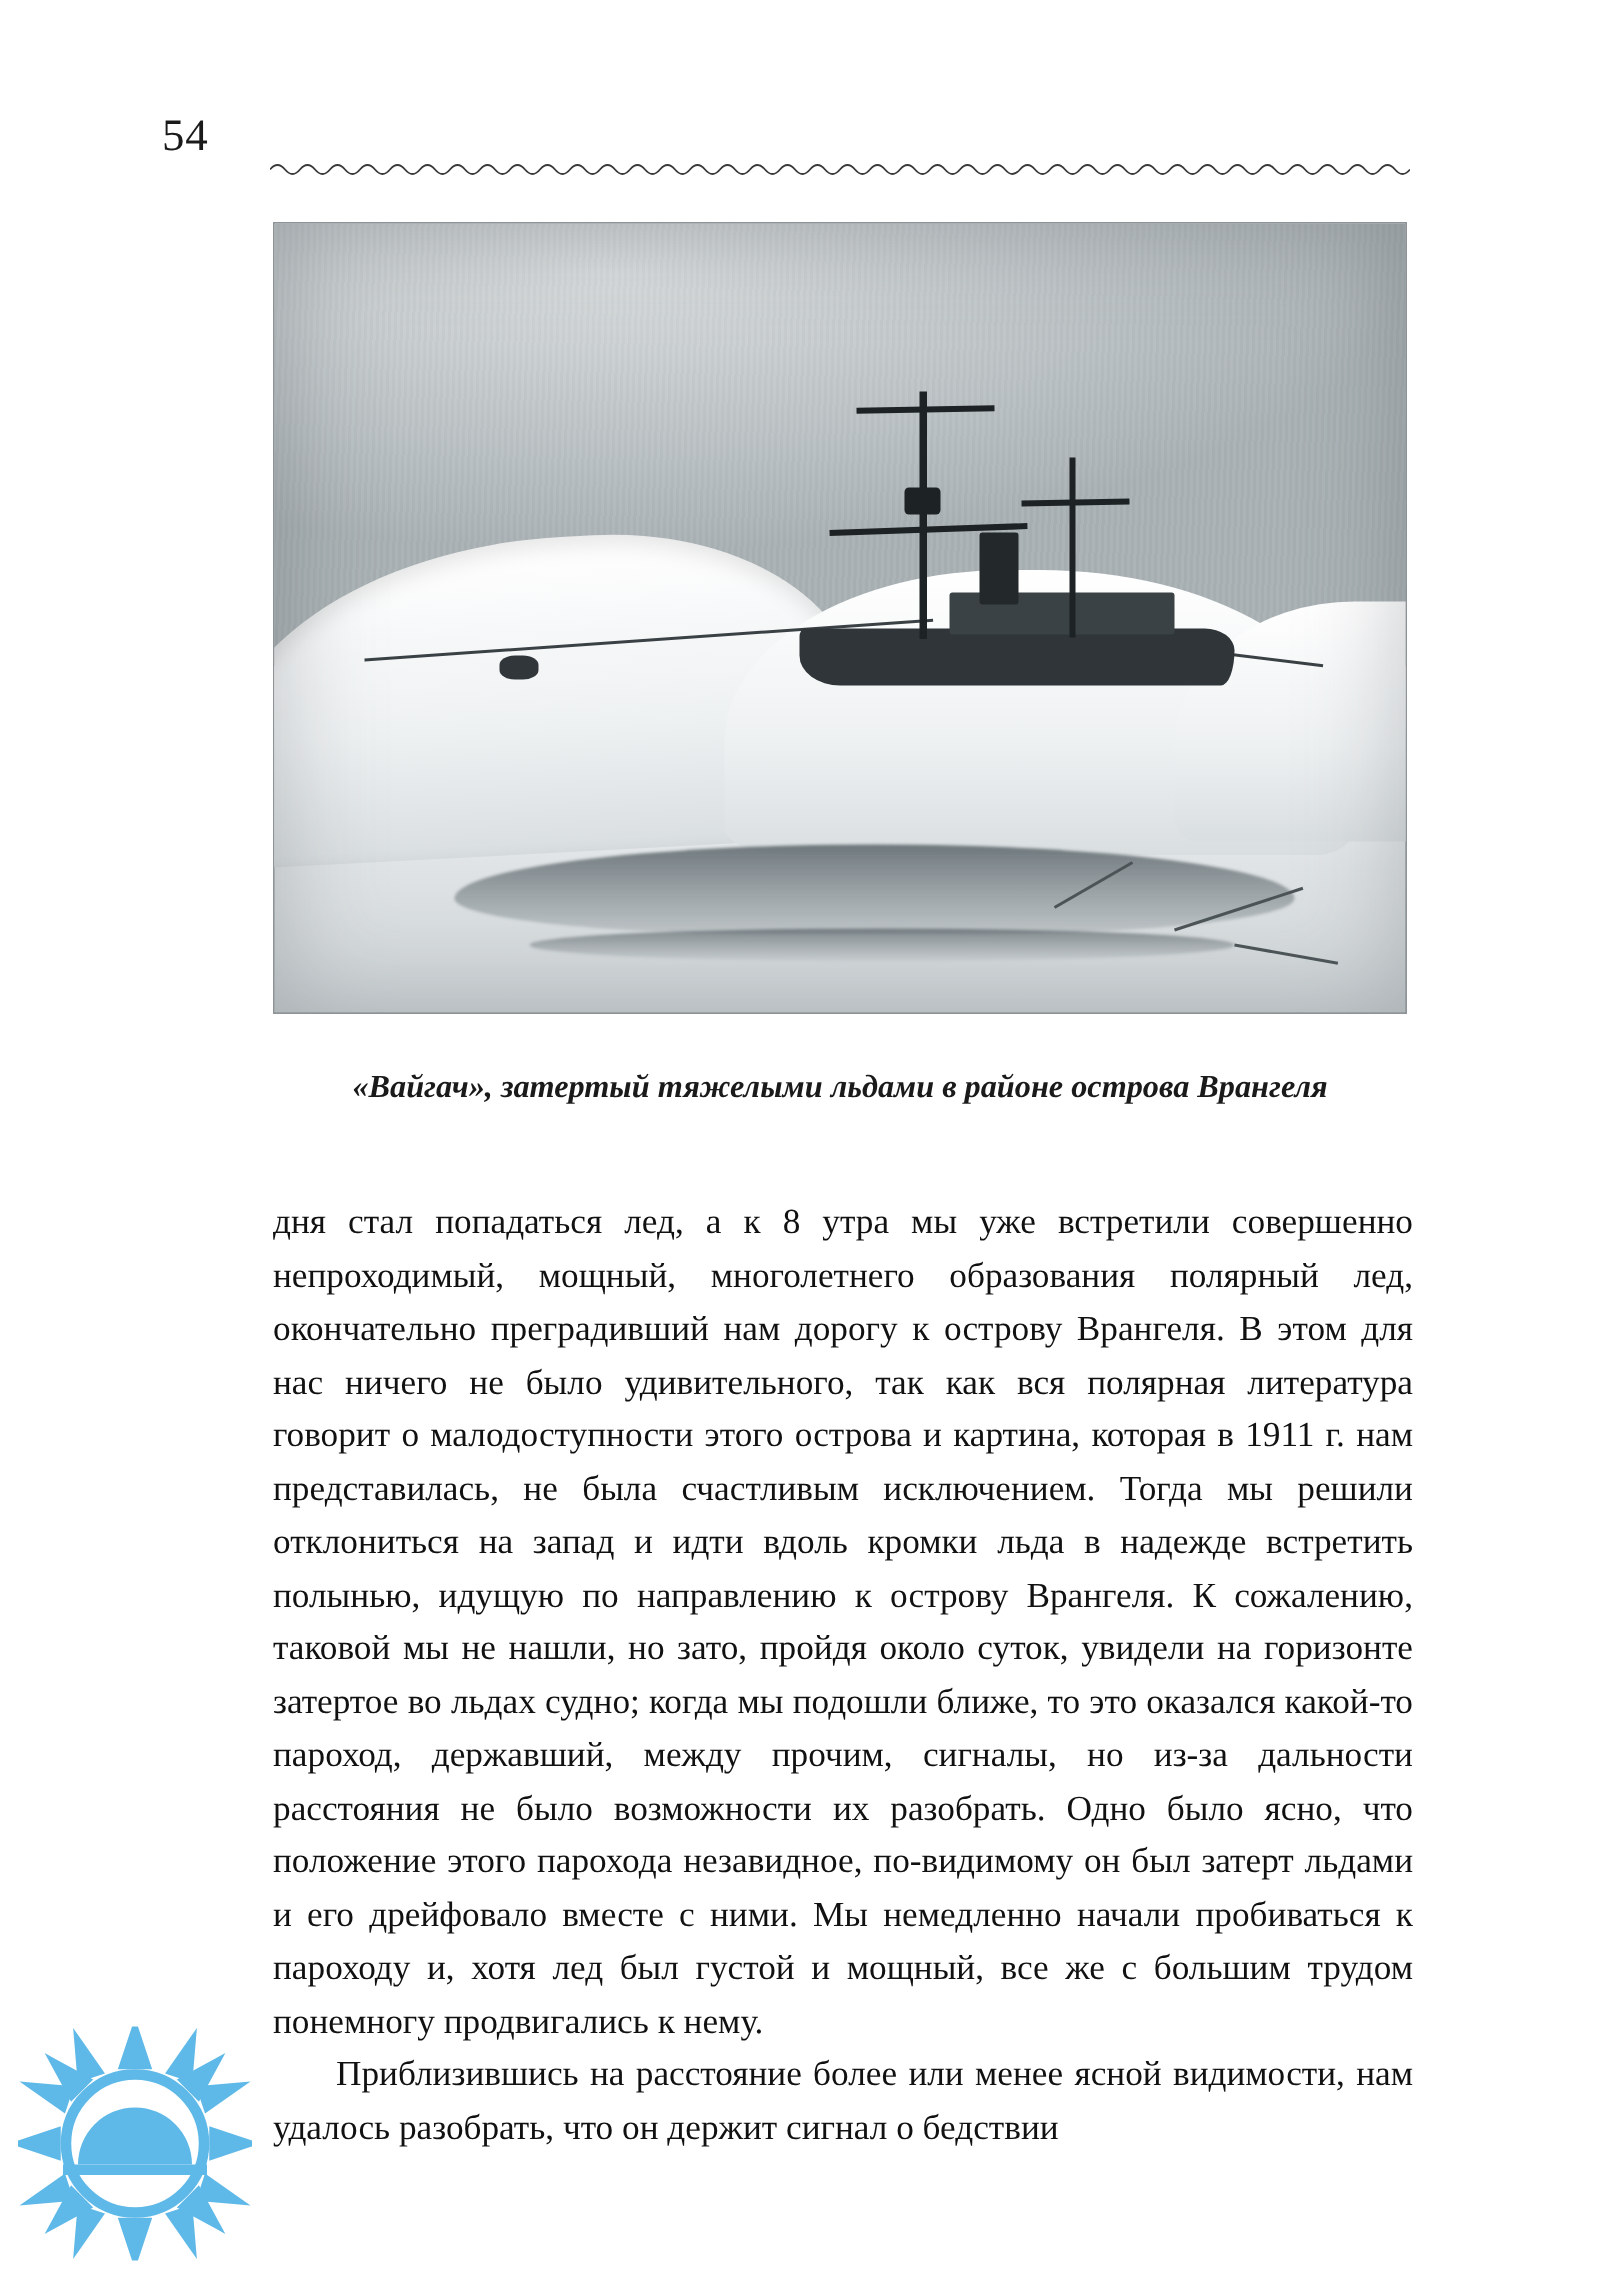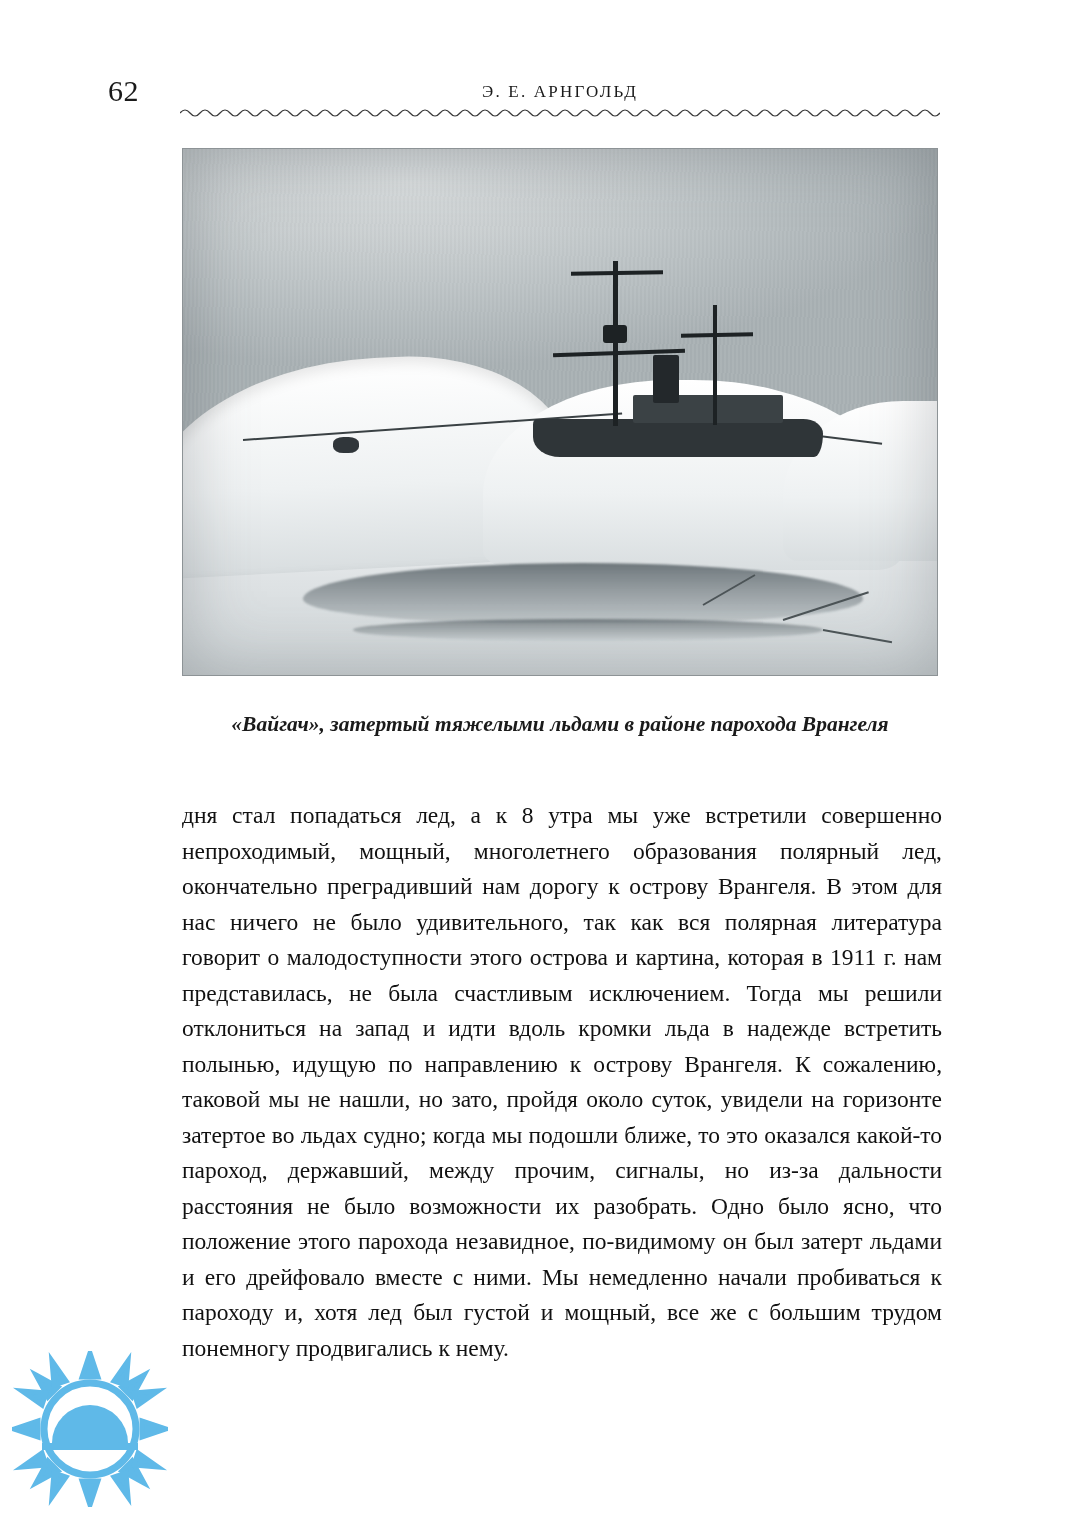--- a/index.html
+++ b/index.html
@@ -258,22 +258,21 @@
       5px 5px 0 rgba(120,185,220,.35);
     white-space: nowrap;
   }
 </style>
 </head>
 <body>
 
 <div class="page">
 
   <div class="header">
-    <div class="folio">62</div>
-    <div class="running-title">Э. Е. АРНГОЛЬД</div>
+    <div class="folio">54</div>
     <div class="wave-rule">
       <svg width="760" height="12" viewBox="0 0 760 12" preserveAspectRatio="none" aria-hidden="true">
         <path d="M0 7 Q 5 1, 10 7 T 20 7 T 30 7 T 40 7 T 50 7 T 60 7 T 70 7 T 80 7 T 90 7 T 100 7 T 110 7 T 120 7 T 130 7 T 140 7 T 150 7 T 160 7 T 170 7 T 180 7 T 190 7 T 200 7 T 210 7 T 220 7 T 230 7 T 240 7 T 250 7 T 260 7 T 270 7 T 280 7 T 290 7 T 300 7 T 310 7 T 320 7 T 330 7 T 340 7 T 350 7 T 360 7 T 370 7 T 380 7 T 390 7 T 400 7 T 410 7 T 420 7 T 430 7 T 440 7 T 450 7 T 460 7 T 470 7 T 480 7 T 490 7 T 500 7 T 510 7 T 520 7 T 530 7 T 540 7 T 550 7 T 560 7 T 570 7 T 580 7 T 590 7 T 600 7 T 610 7 T 620 7 T 630 7 T 640 7 T 650 7 T 660 7 T 670 7 T 680 7 T 690 7 T 700 7 T 710 7 T 720 7 T 730 7 T 740 7 T 750 7 T 760 7" fill="none" stroke="#3a3a3a" stroke-width="1.2"></path>
       </svg>
     </div>
   </div>
 
   <figure class="figure" style="margin:0;">
     <div class="photo">
       <div class="sky">
@@ -299,25 +298,26 @@
         <div class="yard y3"></div>
         <div class="crowsnest"></div>
       </div>
 
       <div class="dark-blob"></div>
       <div class="stick" style="left:600px; top:470px; width:90px; transform:rotate(-18deg);"></div>
       <div class="stick" style="left:640px; top:480px; width:70px; transform:rotate(10deg);"></div>
       <div class="stick" style="left:520px; top:455px; width:60px; transform:rotate(-30deg);"></div>
       <div class="vignette"></div>
     </div>
-    <figcaption class="caption">«Вайгач», затертый тяжелыми льдами в районе парохода Врангеля</figcaption>
+    <figcaption class="caption">«Вайгач», затертый тяжелыми льдами в районе острова Врангеля</figcaption>
   </figure>
 
   <div class="body-text">
     <p>дня стал попадаться лед, а к 8 утра мы уже встретили совершенно непроходимый, мощный, многолетнего образования полярный лед, окончательно преградивший нам дорогу к острову Врангеля. В этом для нас ничего не было удивительного, так как вся полярная литература говорит о малодоступности этого острова и картина, которая в 1911 г. нам представилась, не была счастливым исключением. Тогда мы решили отклониться на запад и идти вдоль кромки льда в надежде встретить полынью, идущую по направлению к острову Врангеля. К сожалению, таковой мы не нашли, но зато, пройдя около суток, увидели на горизонте затертое во льдах судно; когда мы подошли ближе, то это оказался какой-то пароход, державший, между прочим, сигналы, но из-за дальности расстояния не было возможности их разобрать. Одно было ясно, что положение этого парохода незавидное, по-видимому он был затерт льдами и его дрейфовало вместе с ними. Мы немедленно начали пробиваться к пароходу и, хотя лед был густой и мощный, все же с большим трудом понемногу продвигались к нему.</p>
+    <p class="indent">Приблизившись на расстояние более или менее ясной видимости, нам удалось разобрать, что он держит сигнал о бедствии</p>
   </div>
 
   <div class="watermark">
     <div class="wm-sun">
       <svg width="156" height="156" viewBox="0 0 156 156" aria-hidden="true">
         <g stroke="#5fb9e8" stroke-width="5" fill="#5fb9e8">
           <g>
             <path d="M78 2 L86 26 L70 26 Z"></path>
             <path d="M78 154 L70 130 L86 130 Z"></path>
             <path d="M2 78 L26 70 L26 86 Z"></path>

